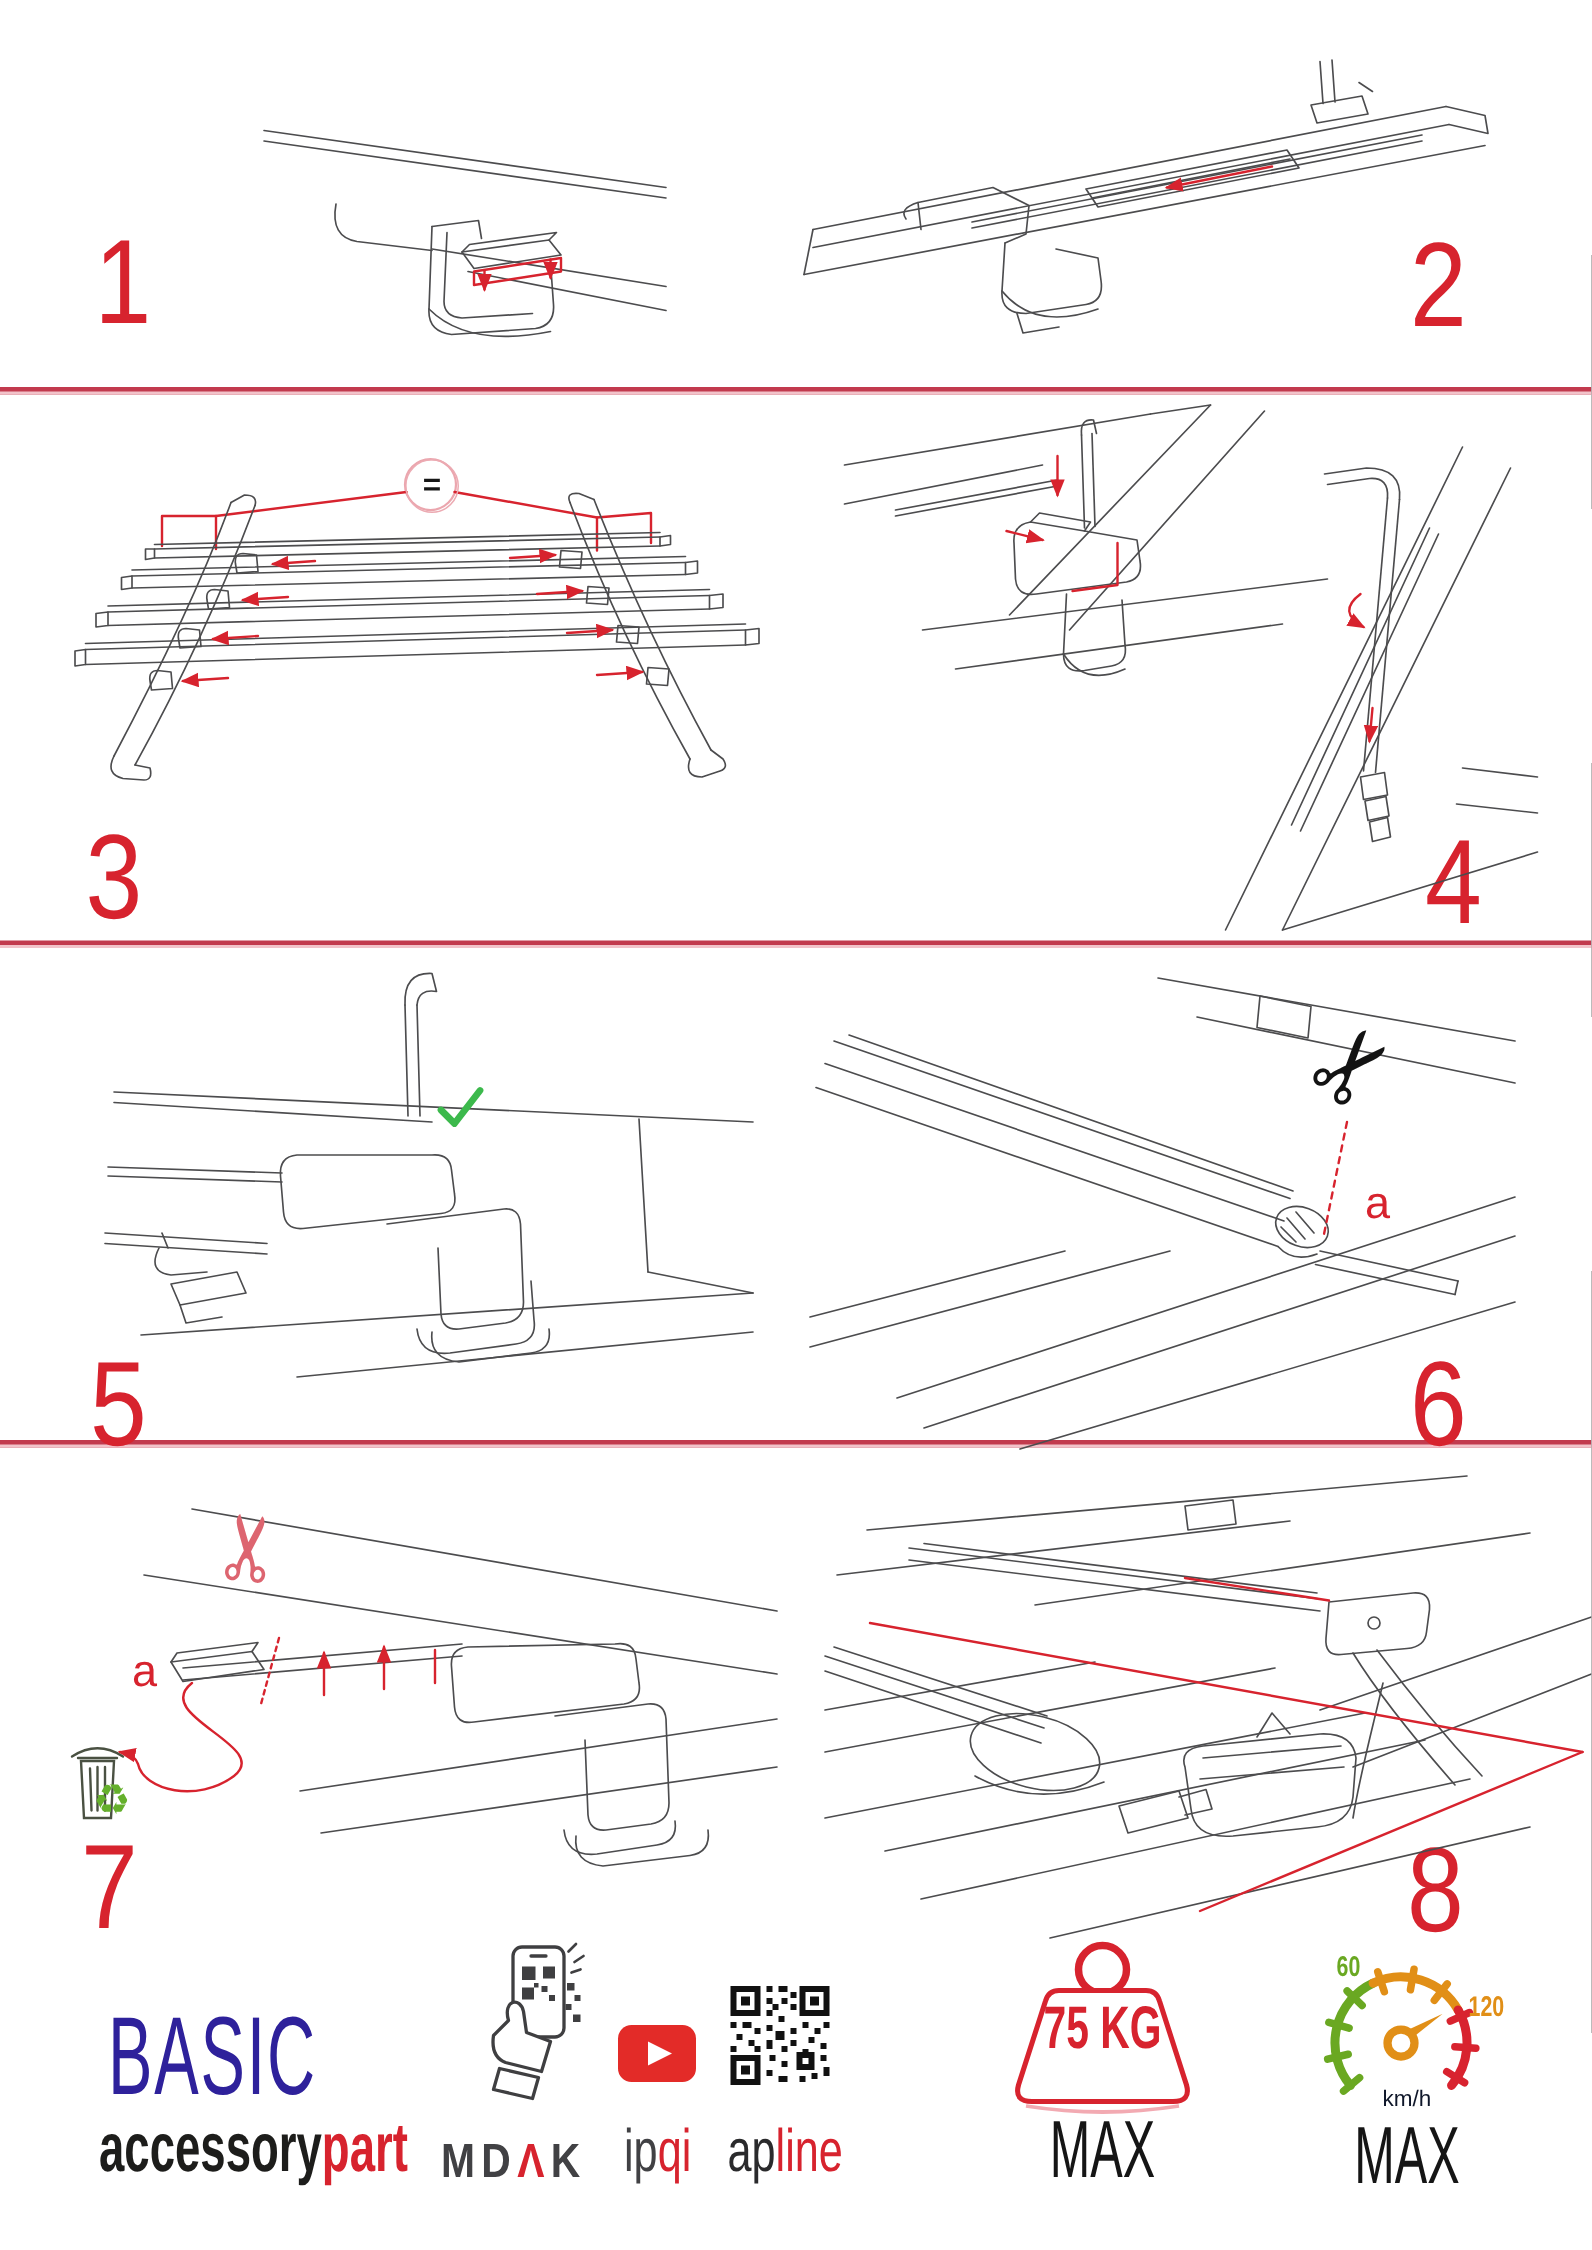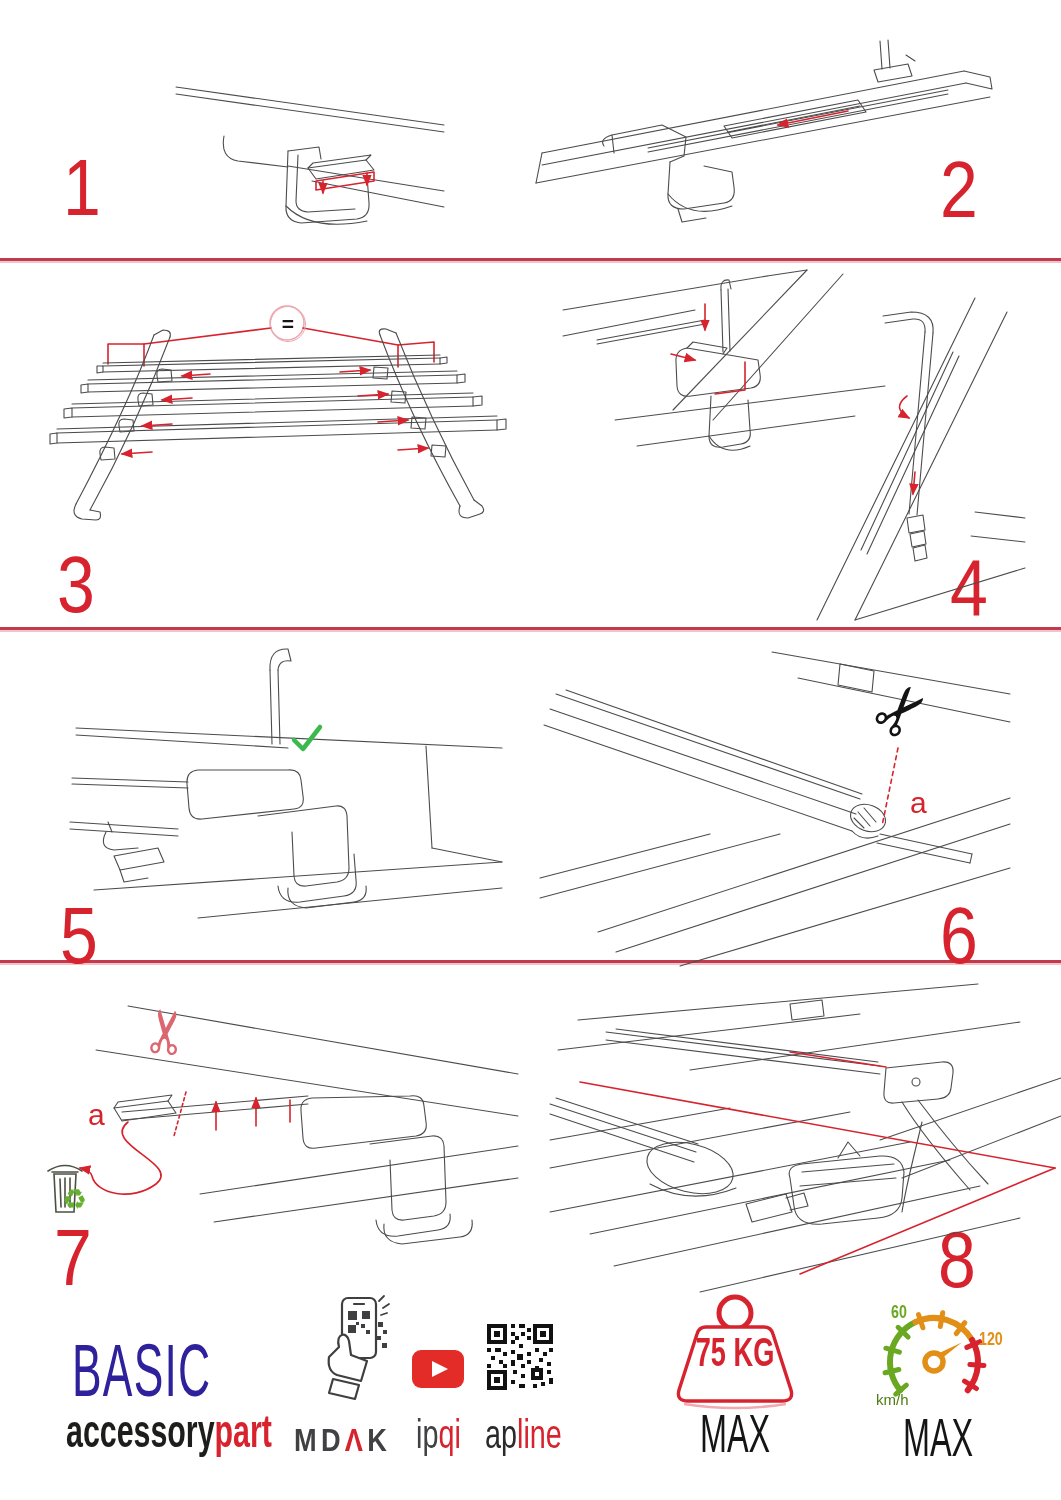--- a/index.html
+++ b/index.html
@@ -34,21 +34,21 @@
   .ipqi .b2{color:#d7232e;}
   .apline{position:absolute;left:485px;top:1414px;font-size:40px;font-weight:400;line-height:1;
         transform:scaleX(.72);transform-origin:left top;color:#2a2a2c;white-space:nowrap;}
   .apline .b2{color:#d7232e;}
   .kg{position:absolute;left:660px;top:1332px;width:150px;text-align:center;color:#d7232e;
         font-size:40px;font-weight:700;line-height:1;transform:scaleX(.68);transform-origin:center top;}
   .maxw{position:absolute;left:660px;top:1406px;width:150px;text-align:center;color:#151515;
         font-size:54px;font-weight:400;line-height:1;transform:scaleX(.6);transform-origin:center top;}
   .maxs{position:absolute;left:876px;top:1410px;width:124px;text-align:center;color:#151515;
         font-size:54px;font-weight:400;line-height:1;transform:scaleX(.6);transform-origin:center top;}
-  .kmh{position:absolute;left:876px;top:1392px;width:124px;color:#4d7c0f;
+  .kmh{position:absolute;left:876px;top:1392px;width:124px;text-align:center;color:#0f172a;
         font-size:15px;line-height:1;}
   .sp60{position:absolute;left:891px;top:1302px;color:#6aa822;font-size:19px;font-weight:700;
         line-height:1;transform:scaleX(.75);transform-origin:left top;}
   .sp120{position:absolute;left:979px;top:1329px;color:#e18f17;font-size:19px;font-weight:700;
         line-height:1;transform:scaleX(.75);transform-origin:left top;}
 </style>
 </head>
 <body>
 
 <div class="page">

